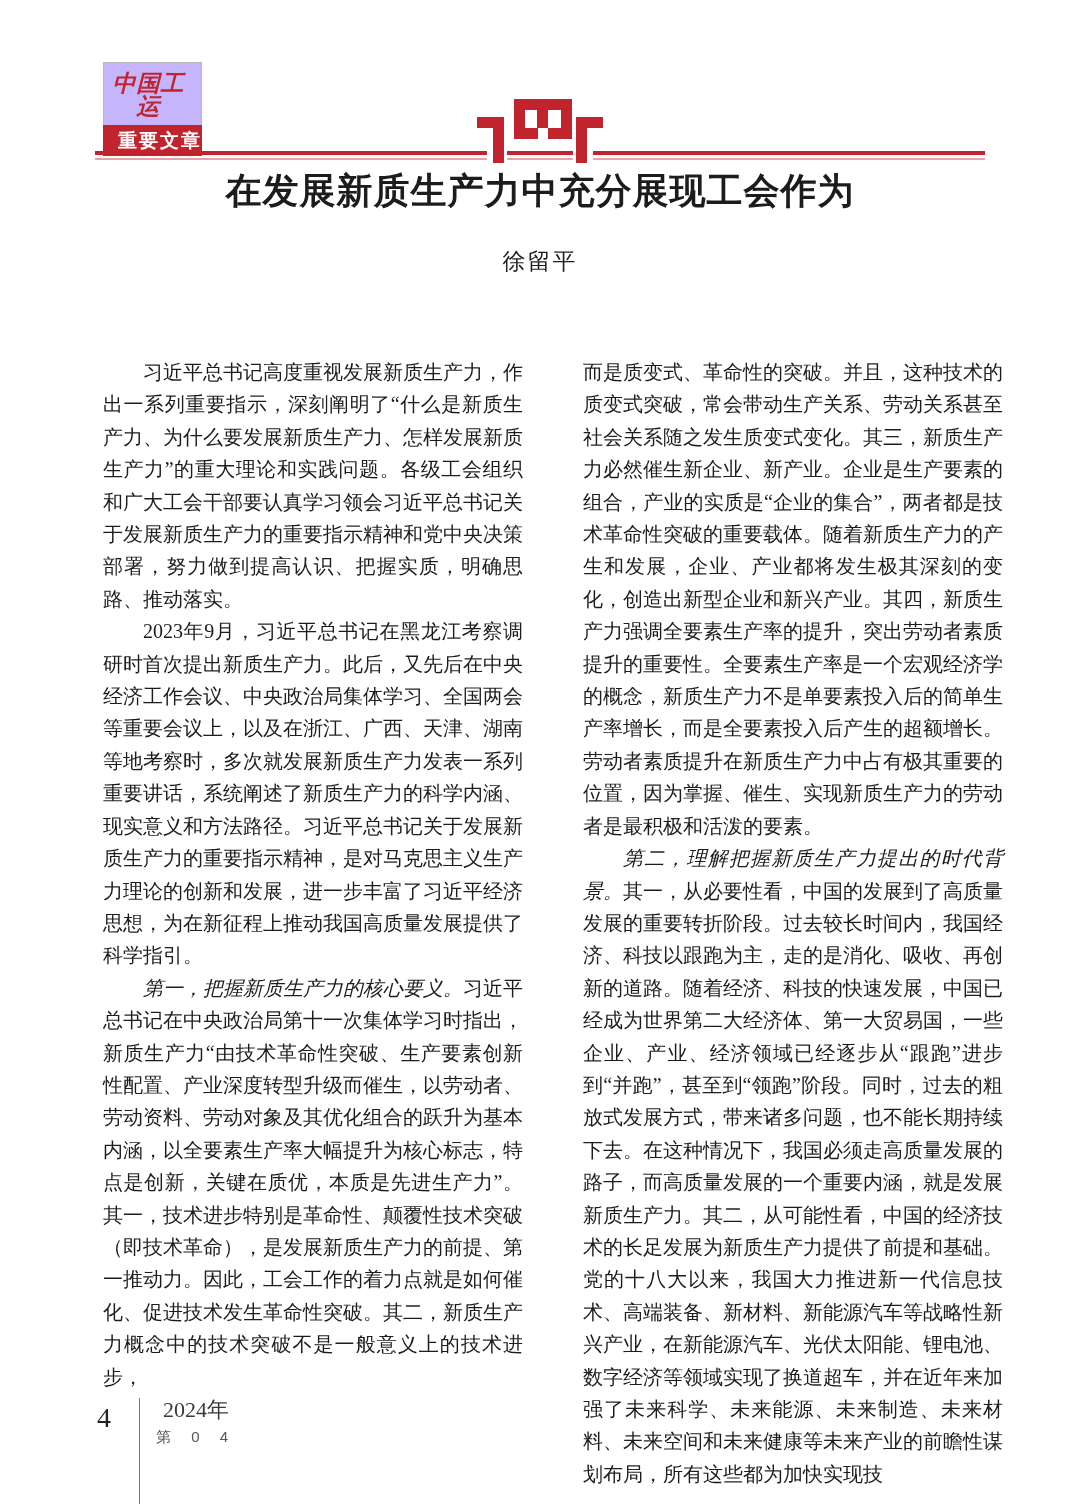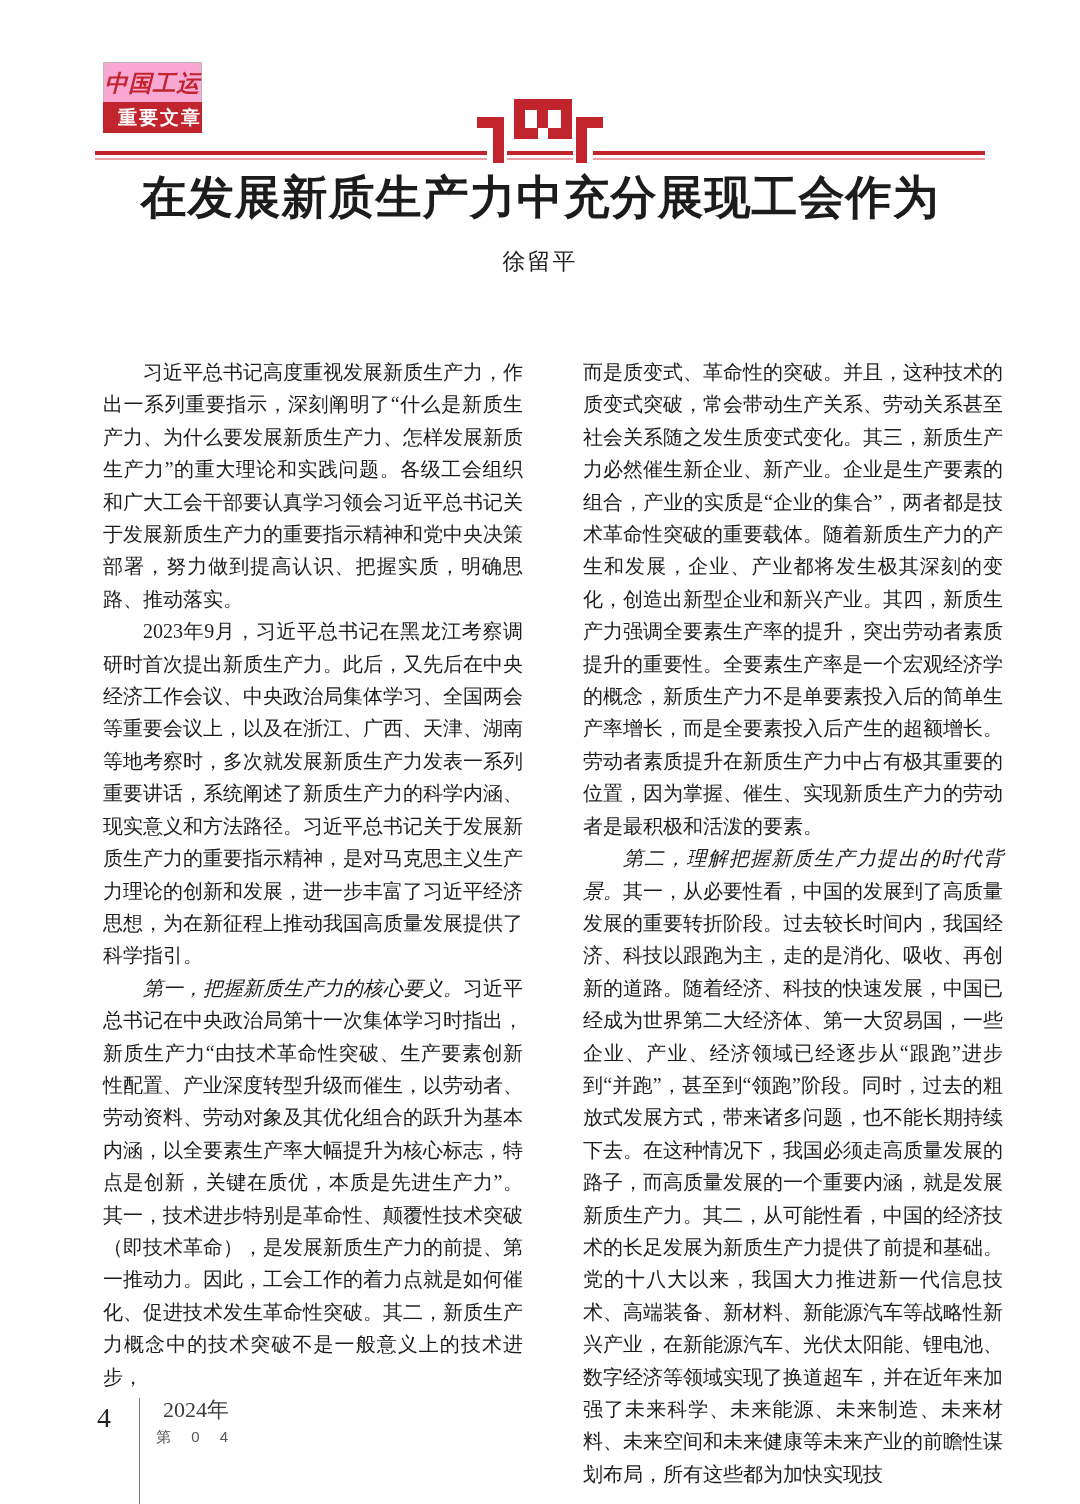--- a/index.html
+++ b/index.html
@@ -15,42 +15,42 @@
     color:var(--ink);
     position:relative;
     overflow:hidden;
   }
   .page{position:absolute;inset:0;}
 
   
   .logo{position:absolute;left:103px;top:62px;width:99px;}
   .logo-top{
     border:1px solid #b9b9b9;border-bottom:none;
-    background:#f9a8d4;color:var(--accent);
+    background:#c4b5fd;color:var(--accent);
     font-weight:bold;font-style:italic;
     font-size:23px;line-height:1;
-    text-align:center;padding:9px 0 7px 0;letter-spacing:1px;
+    text-align:center;padding:9px 8px 7px 0;letter-spacing:1px;
   }
   .logo-bottom{
     background:var(--accent);color:#fff;
     font-family:"Liberation Sans",sans-serif;
     font-weight:bold;font-size:19px;line-height:1;
     text-align:right;padding:6px 0;letter-spacing:2px;
   }
 
   
   .ornament{position:absolute;left:95px;top:95px;width:890px;height:80px;}
   .ink-red{fill:var(--accent);}
   .ink-pink{fill:var(--accent-light);}
   .ink-white{fill:#ffffff;}
 
   
   .title{
     position:absolute;left:95px;top:170px;width:890px;
-    text-align:center;font-size:46px;font-weight:bold;
+    text-align:center;font-size:36px;font-weight:bold;
     letter-spacing:1px;line-height:1.2;white-space:nowrap;
   }
   .author{
     position:absolute;left:95px;top:246px;width:890px;
     text-align:center;font-size:23px;letter-spacing:2px;
   }
 
   
   .columns{
     position:absolute;left:103px;top:356px;width:882px;

